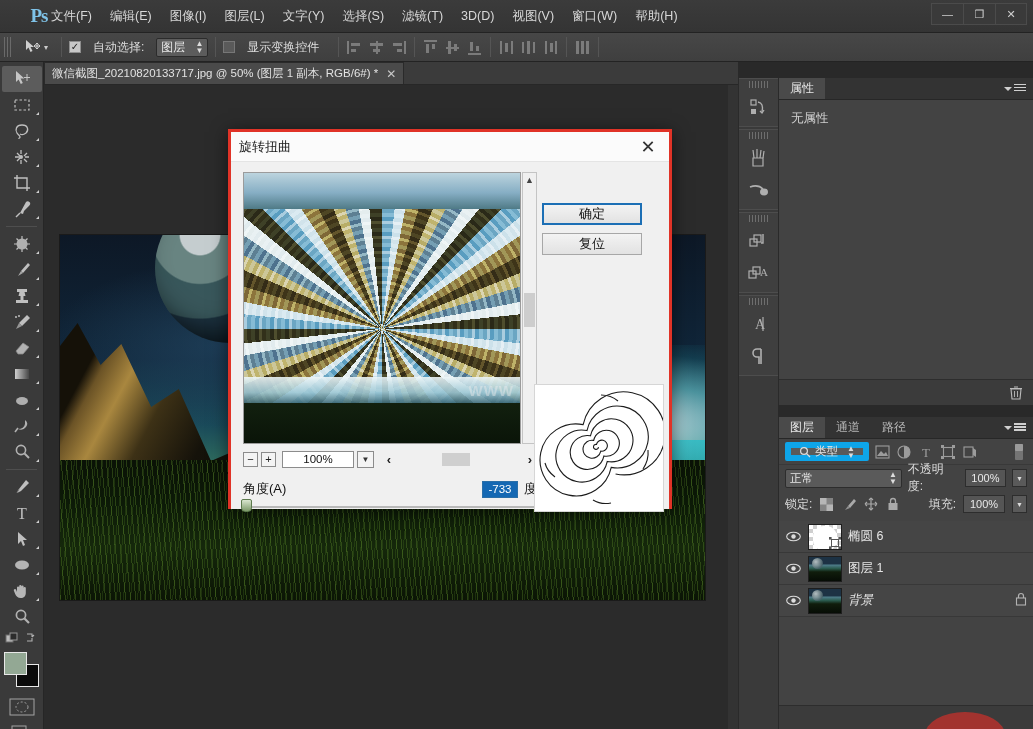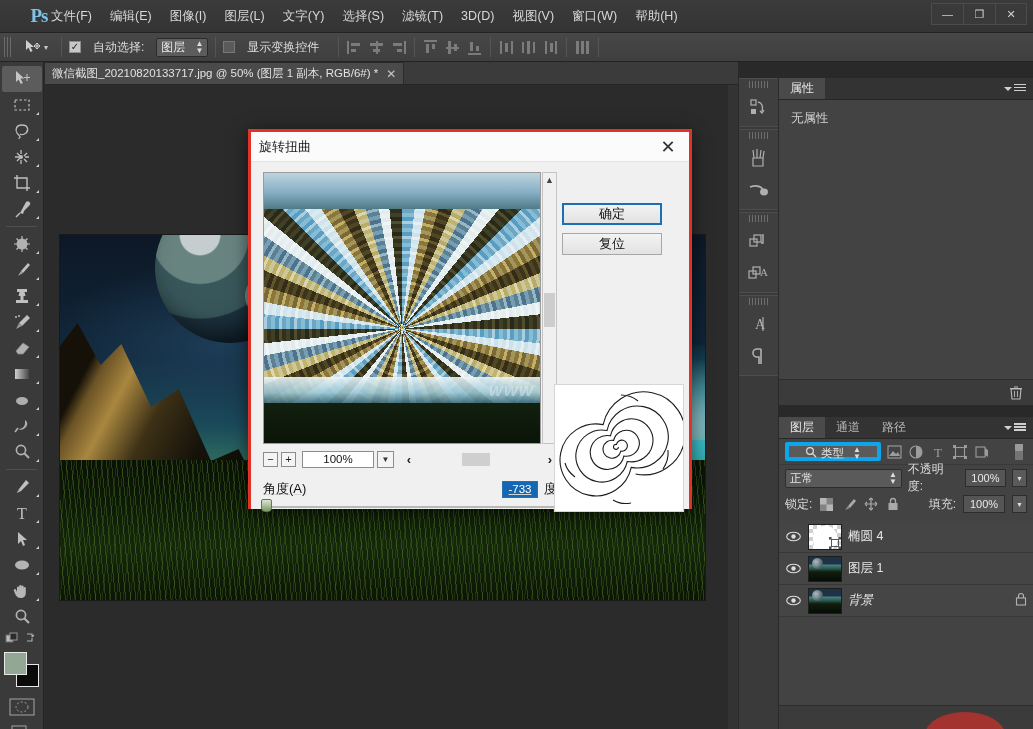--- a/index.html
+++ b/index.html
@@ -171,37 +171,36 @@
                 radial-gradient(ellipse 70px 24px at 58% 100%, #050a04 60%, transparent 62%),
                 radial-gradient(ellipse 90px 28px at 82% 100%, #060c05 60%, transparent 62%),
                 linear-gradient(transparent 60%, #060c05 62%);
   }
 
   
   .dlg {
     position: absolute; left: 228px; top: 129px; width: 444px; height: 380px;
     background: #f2f2f2; border: 3px solid #e03327;
     box-shadow: 0 3px 16px rgba(0,0,0,.55);
-    margin-left: 20px;
   }
   .dlg-title {
     height: 30px; background: #fbfbfb; display: flex; align-items: center;
     padding: 0 8px; color: #1a1a1a; font-size: 13px; border-bottom: 1px solid #e4e4e4;
   }
   .dlg-close {
     margin-left: auto; width: 26px; height: 24px; display: flex; align-items: center;
     justify-content: center; font-size: 18px; color: #333; font-weight: 300;
   }
   .dlg-body { position: relative; height: 347px; background: #f0f0f0; }
 
   .prev-wrap {
     position: absolute; left: 12px; top: 10px; width: 278px; height: 272px;
     border: 1px solid #9b9b9b; background: #fff; overflow: hidden;
   }
-  .prev-img { position: absolute; inset: 0; overflow: hidden; font-style: italic; }
+  .prev-img { position: absolute; inset: 0; overflow: hidden; }
   .twirl {
     position: absolute; left: 50%; top: 50%; width: 520px; height: 520px;
     transform: translate(-50%,-46%);
     border-radius: 50%;
     background:
       repeating-conic-gradient(from 0deg at 50% 50%,
         #7fb4cf 0deg 6deg, #d8e8ef 6deg 11deg, #9c8a4e 11deg 17deg,
         #4a3f20 17deg 23deg, #c9c08a 23deg 28deg, #6f93a8 28deg 34deg,
         #e8f0f2 34deg 39deg, #3b3a22 39deg 45deg);
     filter: blur(0.4px);
@@ -260,21 +259,21 @@
   }
   .hscroll {
     flex: 1; height: 16px; margin-left: 5px; display: flex; align-items: center;
     justify-content: space-between; position: relative;
   }
   .hs-arrow { font-size: 13px; color: #222; width: 14px; text-align: center; font-weight: bold; }
   .hs-thumb { position: absolute; left: 48%; transform: translateX(-50%); width: 28px; height: 13px; background: #cfcfcf; }
 
   .angle-row {
     position: absolute; left: 12px; top: 318px; width: 294px;
-    display: flex; align-items: center; text-decoration: underline;
+    display: flex; align-items: center;
   }
   .angle-label { font-size: 13px; color: #111; }
   .angle-input {
     margin-left: auto; width: 36px; height: 17px; background: #1468b3; color: #fff;
     border: 1px solid #2a6fa8; display: flex; align-items: center; justify-content: center;
     font-size: 11.5px;
   }
   .angle-unit { font-size: 13px; color: #111; margin-left: 6px; }
   .slider-track {
     position: absolute; left: 12px; top: 344px; width: 294px; height: 2px; background: #b8b8b8;
@@ -338,22 +337,22 @@
 
   .panel-layers {
     position: absolute; left: 778px; top: 417px; width: 255px; height: 312px;
     background: #434343; border-left: 1px solid #2a2a2a;
   }
   .lay-filter {
     height: 26px; display: flex; align-items: center; gap: 5px; padding: 0 6px;
     border-bottom: 1px solid #393939;
   }
   .filter-sel {
-    height: 19px; background: #5a5a5a; border: 4px solid #0ea5e9; border-radius: 2px;
-    display: flex; gap: 4px; padding: 0 16px; font-size: 11.5px; color: #e6e6e6;
+    height: 19px; background: #5a5a5a; border: 6px solid #0ea5e9; border-radius: 2px;
+    display: flex; align-items: center; gap: 4px; padding: 0 8px; font-size: 11.5px; color: #e6e6e6;
     min-width: 76px;
   }
   .f-ic { width: 17px; height: 17px; display: flex; align-items: center; justify-content: center; opacity: .65; }
   .lay-blend {
     height: 26px; display: flex; align-items: center; gap: 6px; padding: 0 6px;
   }
   .blend-sel {
     width: 118px; height: 19px; background: #5a5a5a; border: 1px solid #2d2d2d; border-radius: 2px;
     display: flex; align-items: center; justify-content: space-between; padding: 0 4px;
     font-size: 11.5px; color: #e6e6e6;
@@ -986,21 +985,21 @@
       <div class="thumb">
         <div class="thumb-mask"></div>
         <svg style="position:absolute;right:0;bottom:0;" width="12" height="12" viewBox="0 0 12 12">
             <rect x="2.5" y="2.5" width="7" height="7" fill="none" stroke="#555" stroke-width="1"></rect>
             <rect x="0" y="0" width="2.6" height="2.6" fill="#555"></rect>
             <rect x="9.4" y="0" width="2.6" height="2.6" fill="#555"></rect>
             <rect x="0" y="9.4" width="2.6" height="2.6" fill="#555"></rect>
             <rect x="9.4" y="9.4" width="2.6" height="2.6" fill="#555"></rect>
           </svg>
       </div>
-      <span class="lay-name">椭圆 4</span>
+      <span class="lay-name">椭圆 6</span>
     </div>
 
     <div class="lay-row">
       <div class="eye">
         <svg width="15" height="11" viewBox="0 0 15 11">
             <ellipse cx="7.5" cy="5.5" rx="6.8" ry="4.3" fill="none" stroke="#ddd" stroke-width="1.1"></ellipse>
             <circle cx="7.5" cy="5.5" r="2.2" fill="#ddd"></circle>
           </svg>
       </div>
       <div class="thumb">

